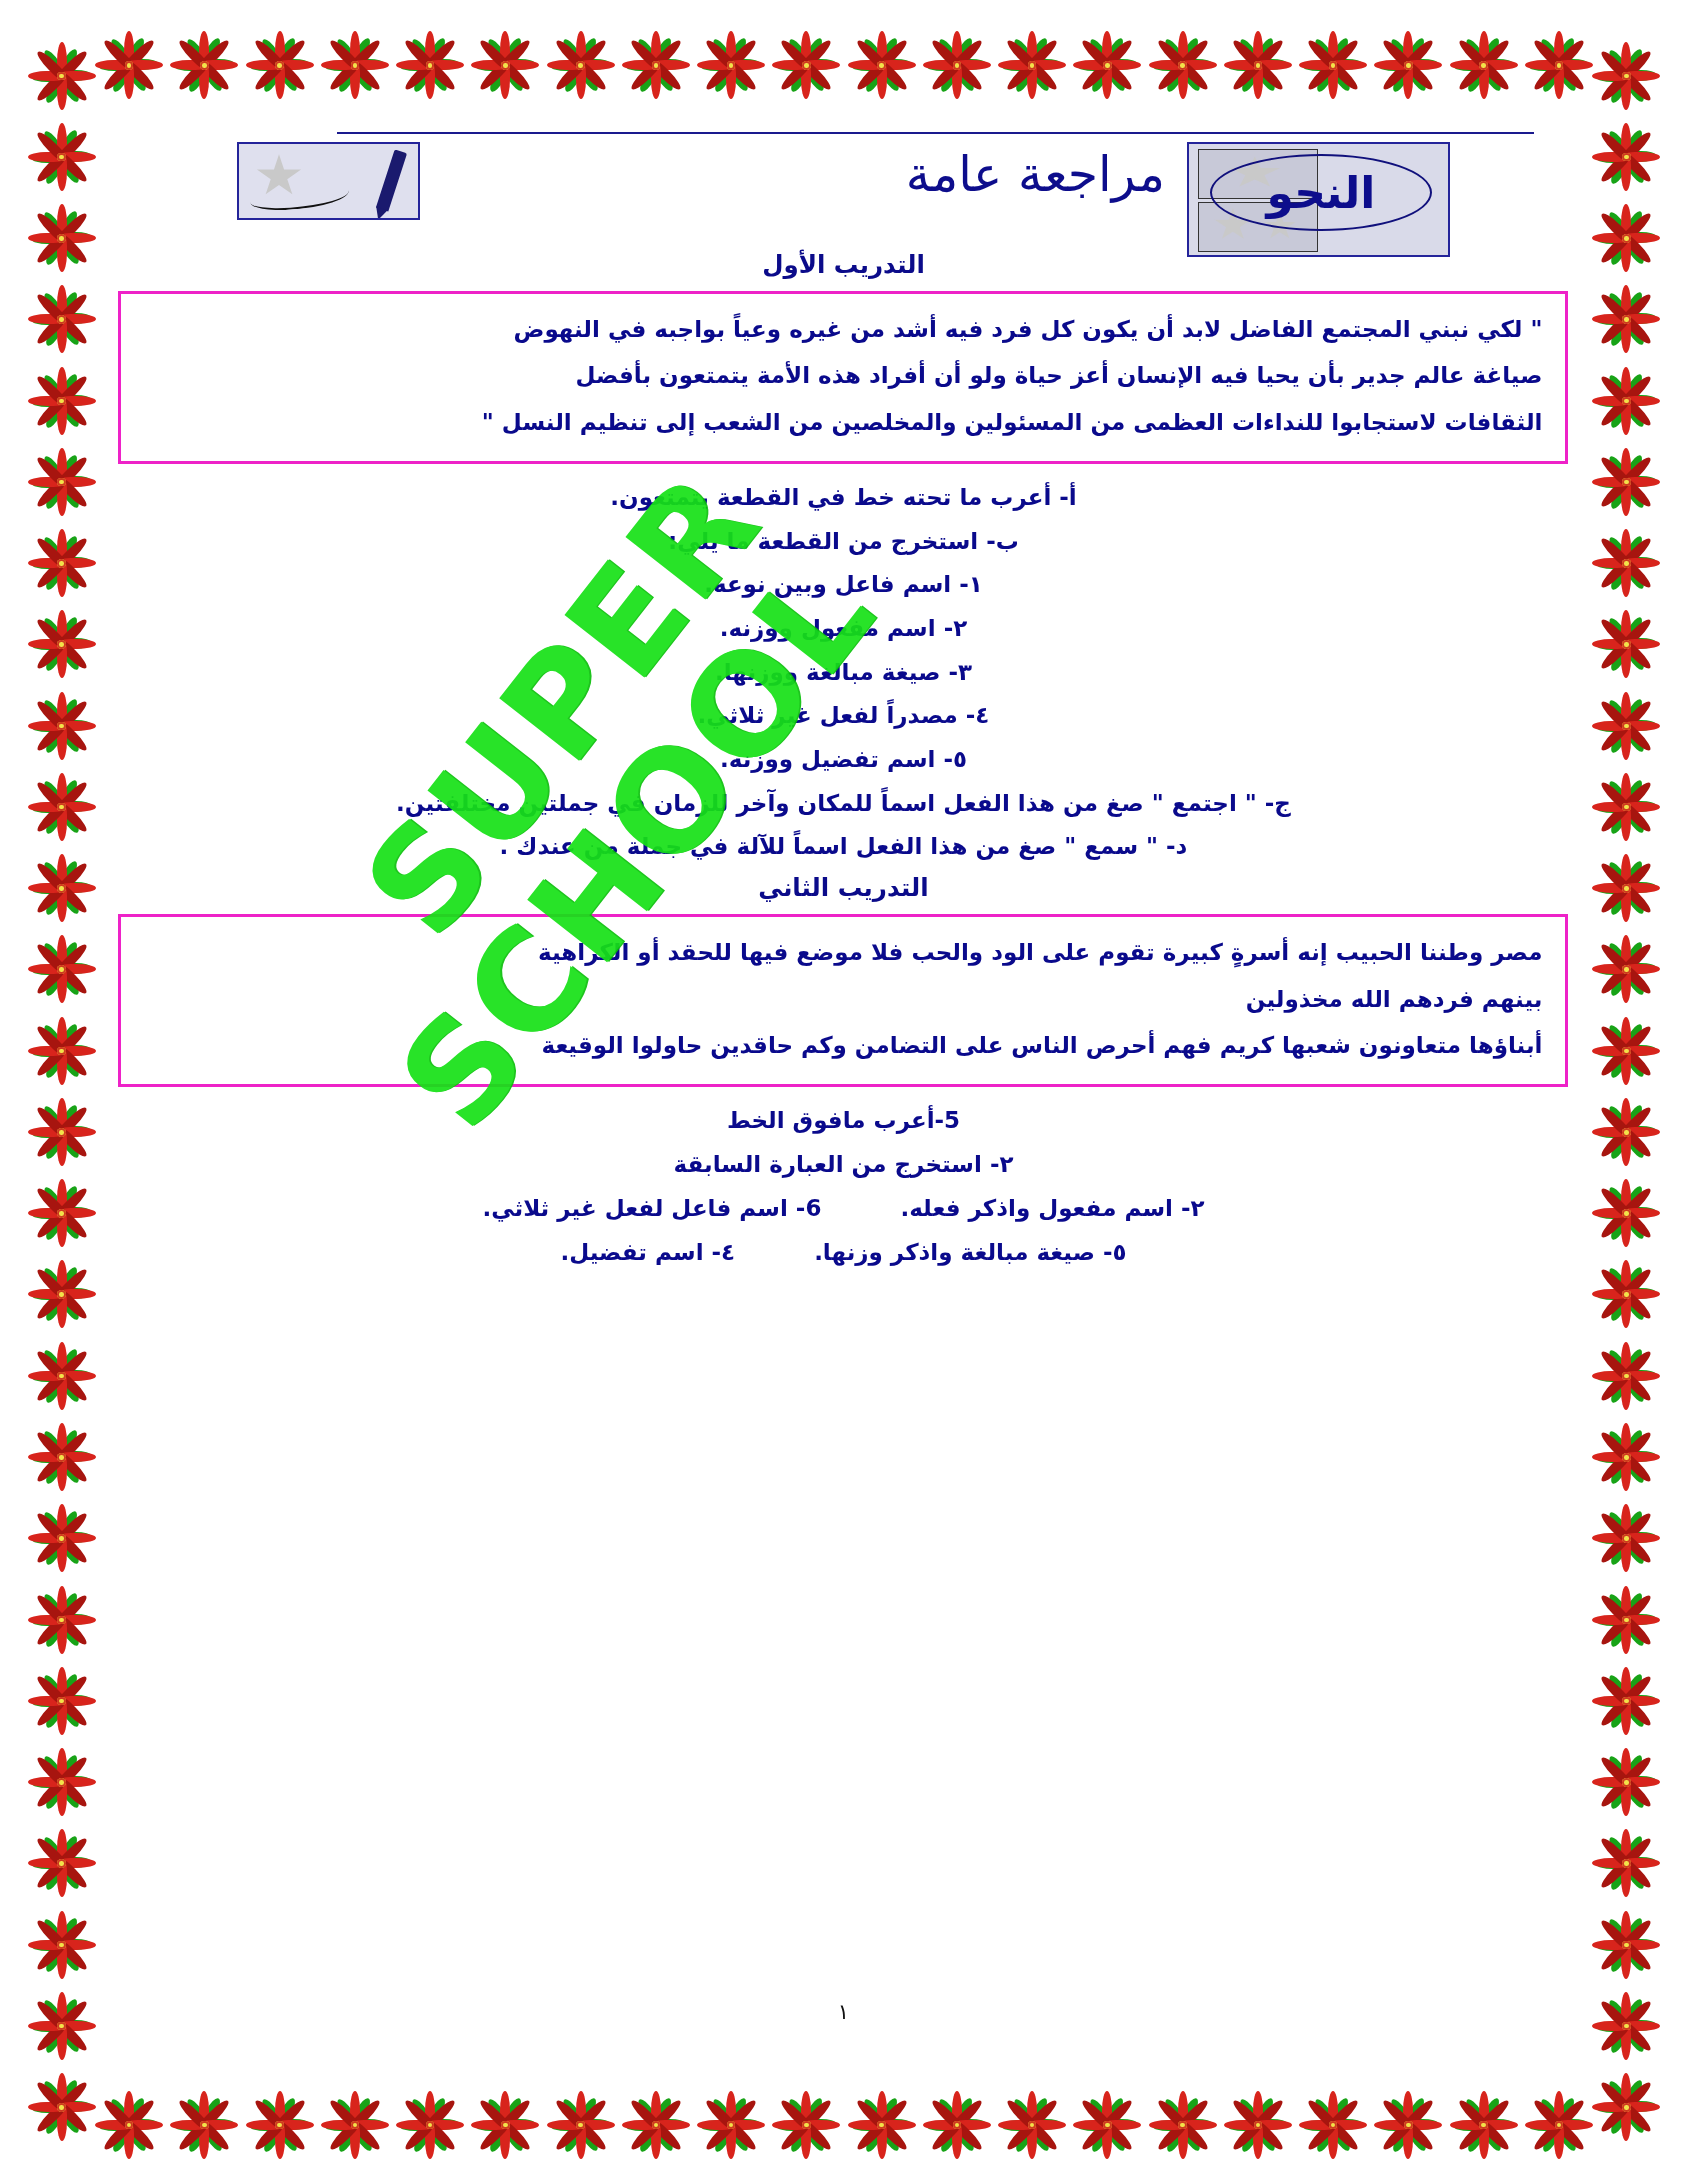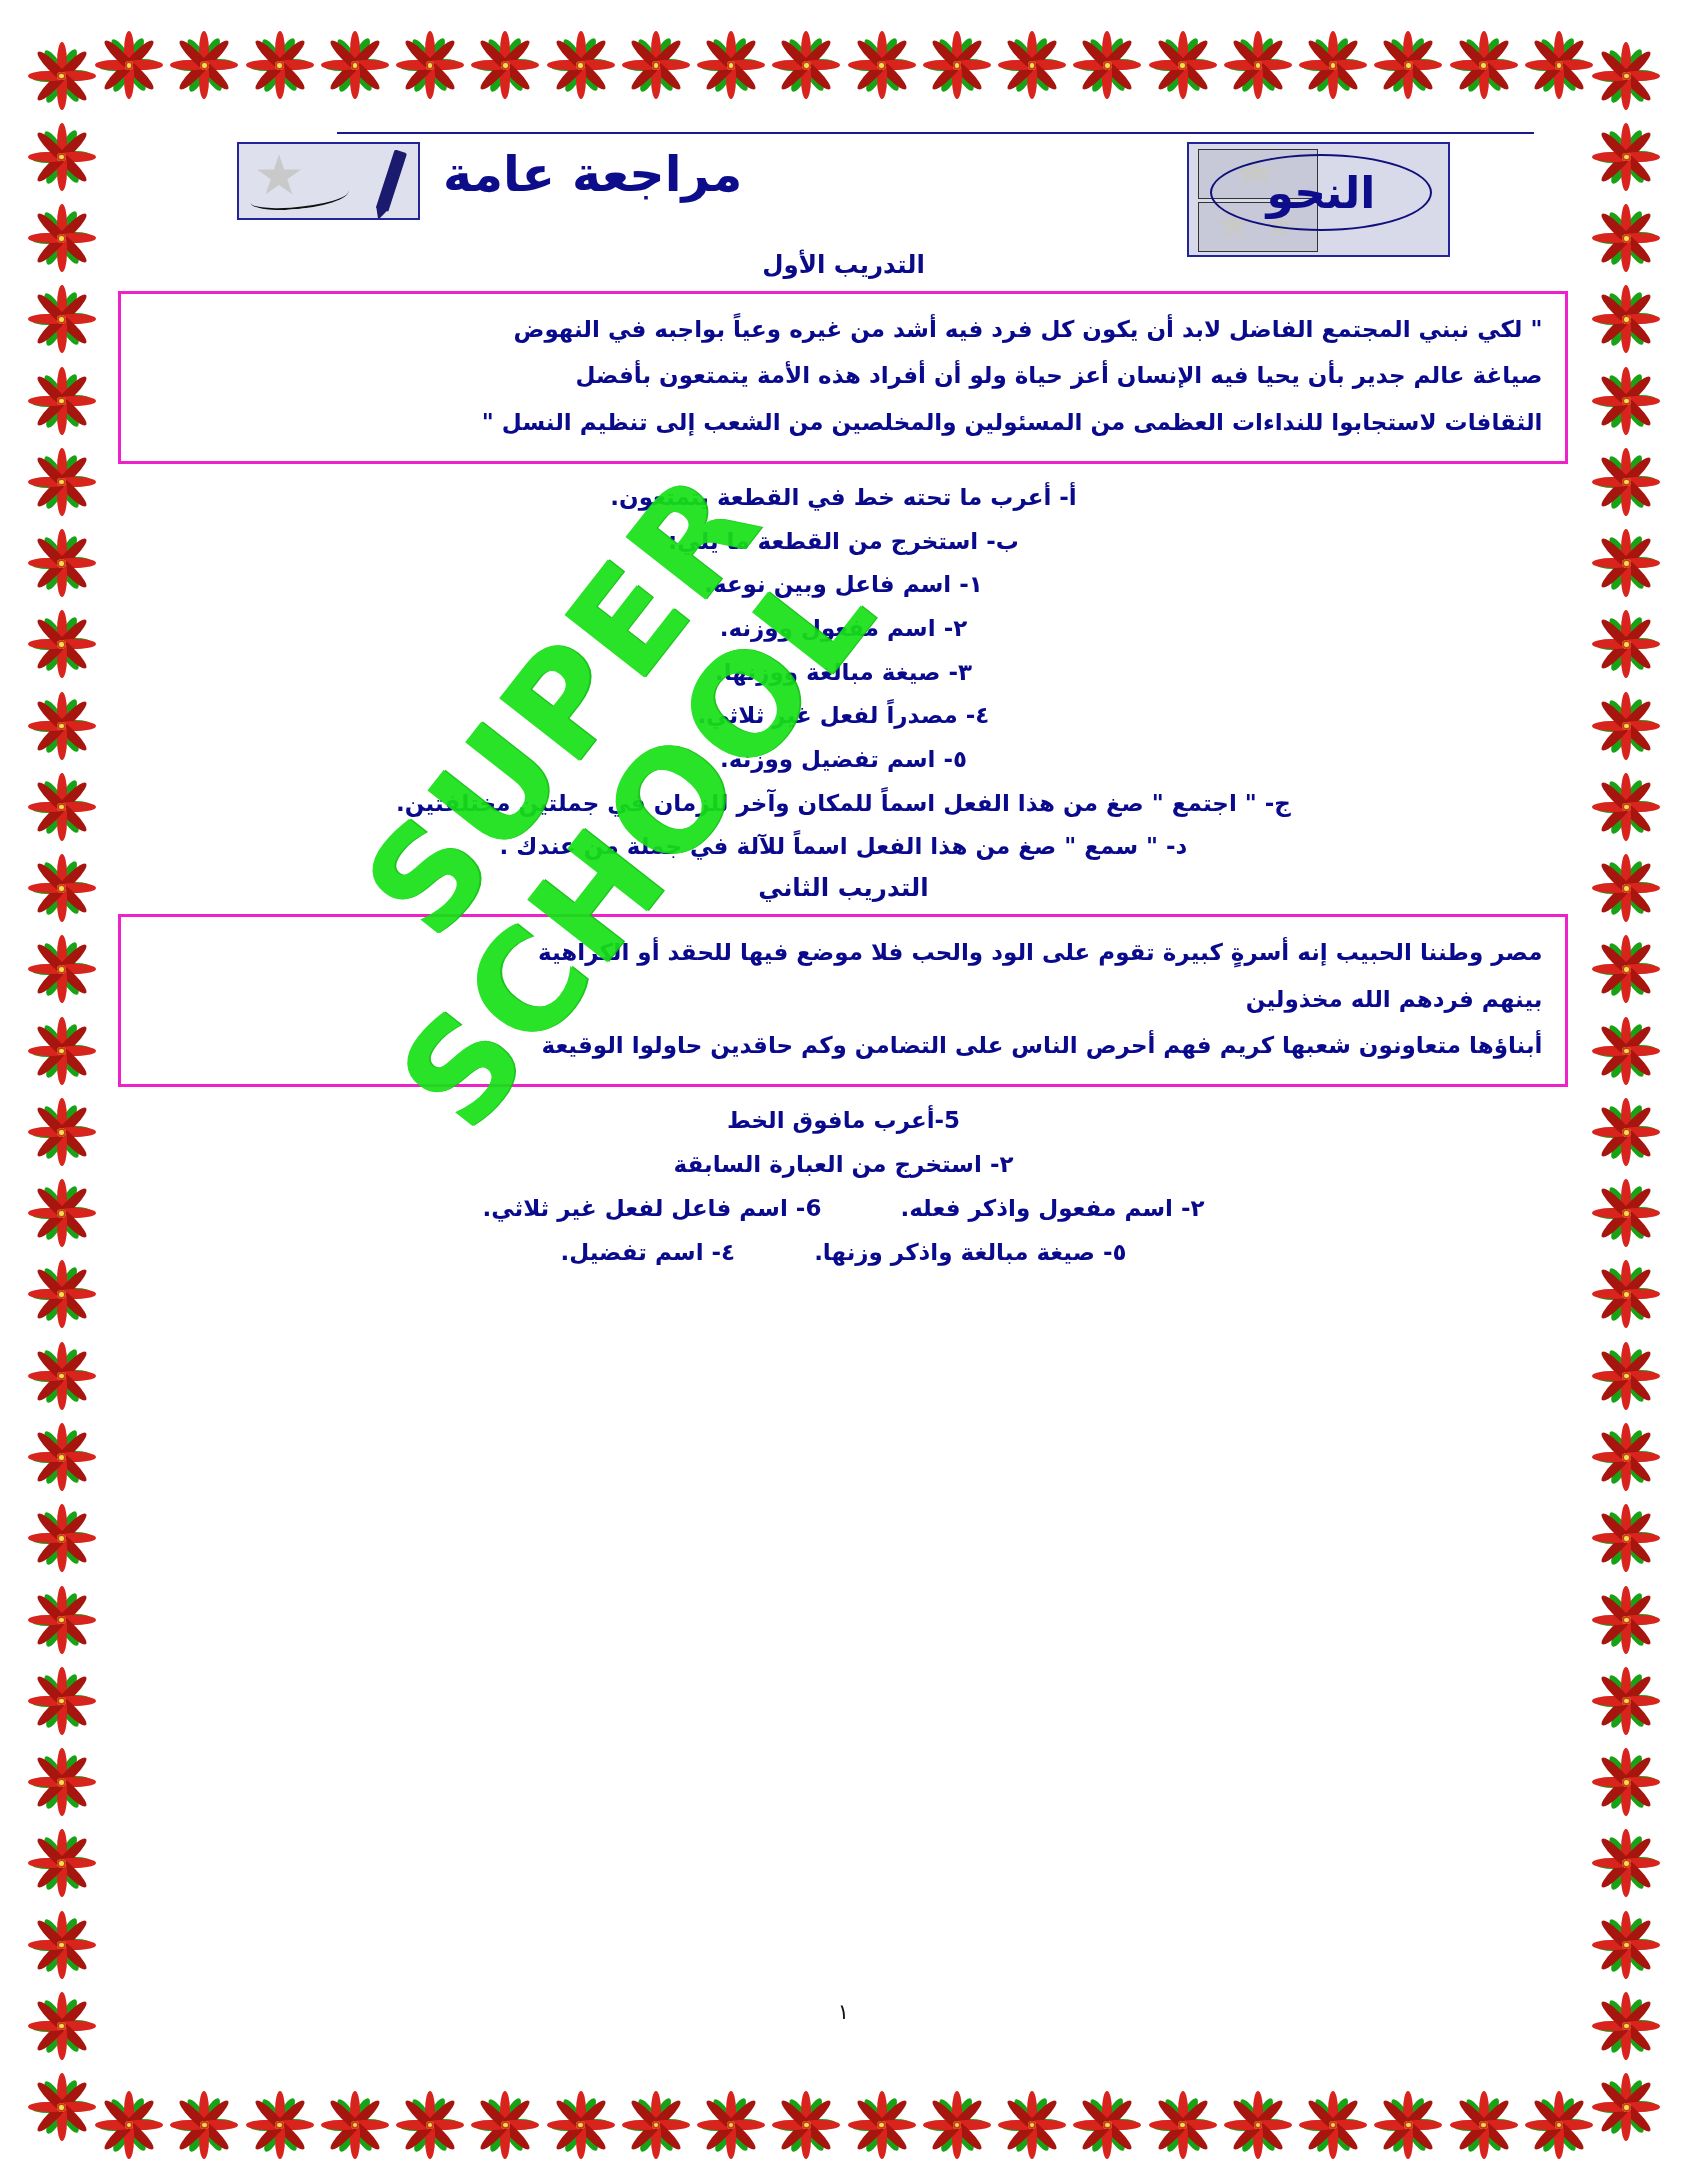--- a/index.html
+++ b/index.html
@@ -173,23 +173,23 @@
     font-size: 44px;
     font-weight: bold;
     color: #0d0d8c;
     font-family: "DejaVu Sans", "Liberation Sans", sans-serif;
   }
   .main-title {
     position: absolute;
     top: 32px;
     right: 423px;
     left: 344px;
-    text-align: left;
+    text-align: right;
     font-size: 49px;
-    font-weight: bold;
+    font-weight: normal;
     color: #0d0d8c;
     font-family: "DejaVu Sans", "Liberation Sans", sans-serif;
     letter-spacing: 1.3px;
   }
 
   .sub-heading {
     text-align: center;
     font-size: 24.5px;
     font-weight: bold;
     color: #0b0b8a;

